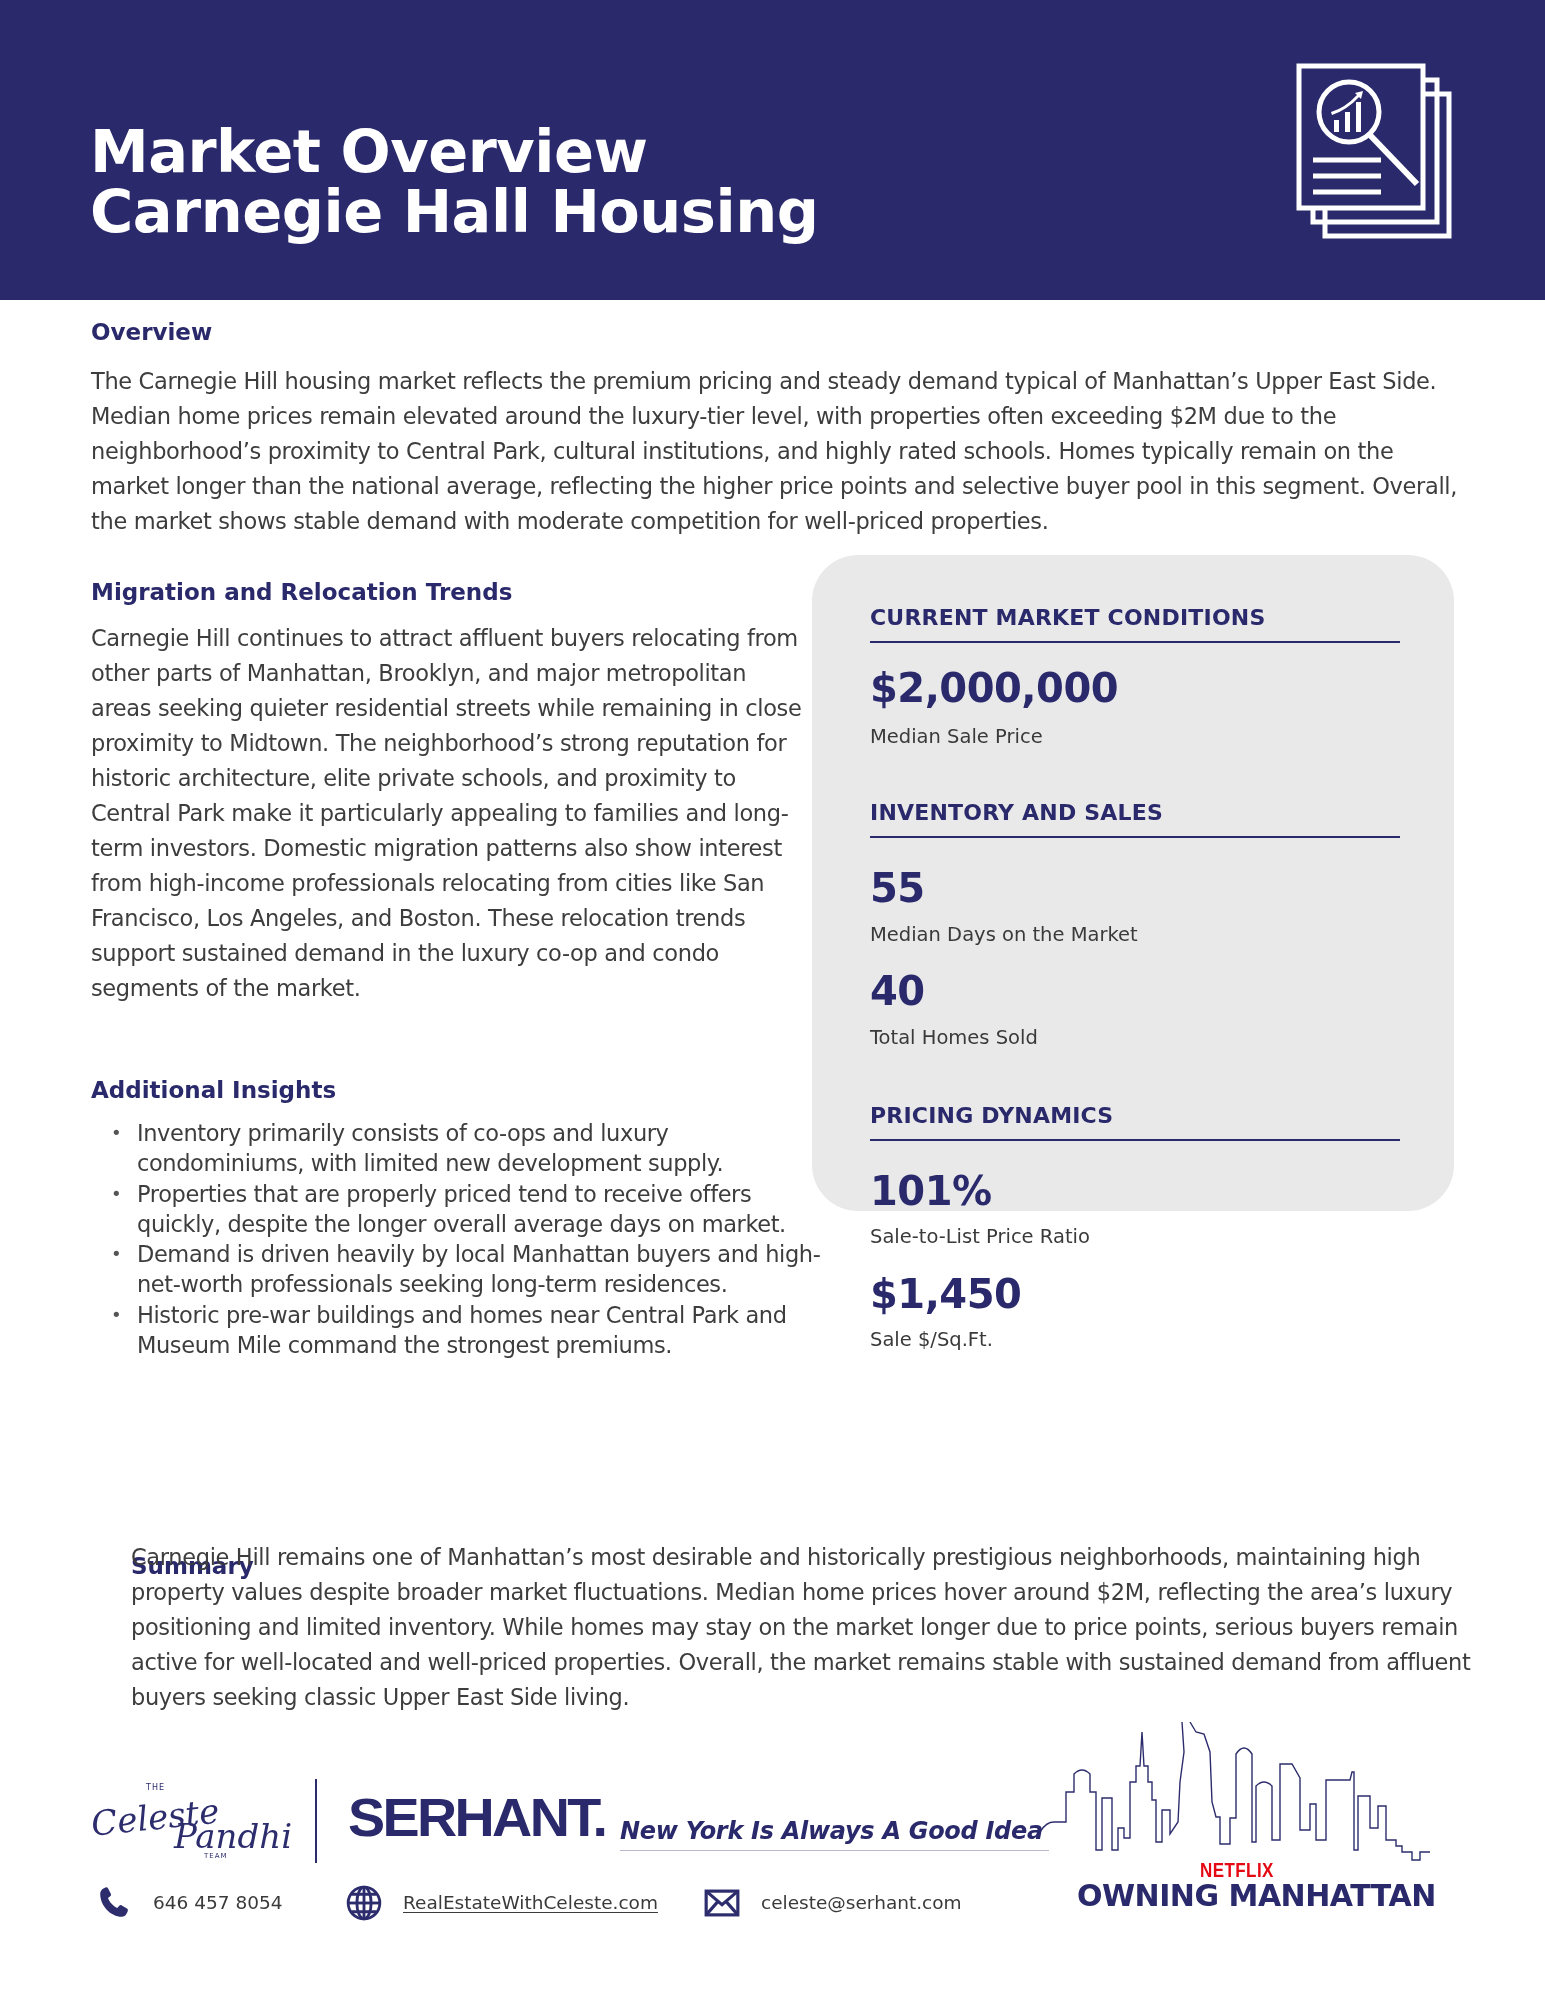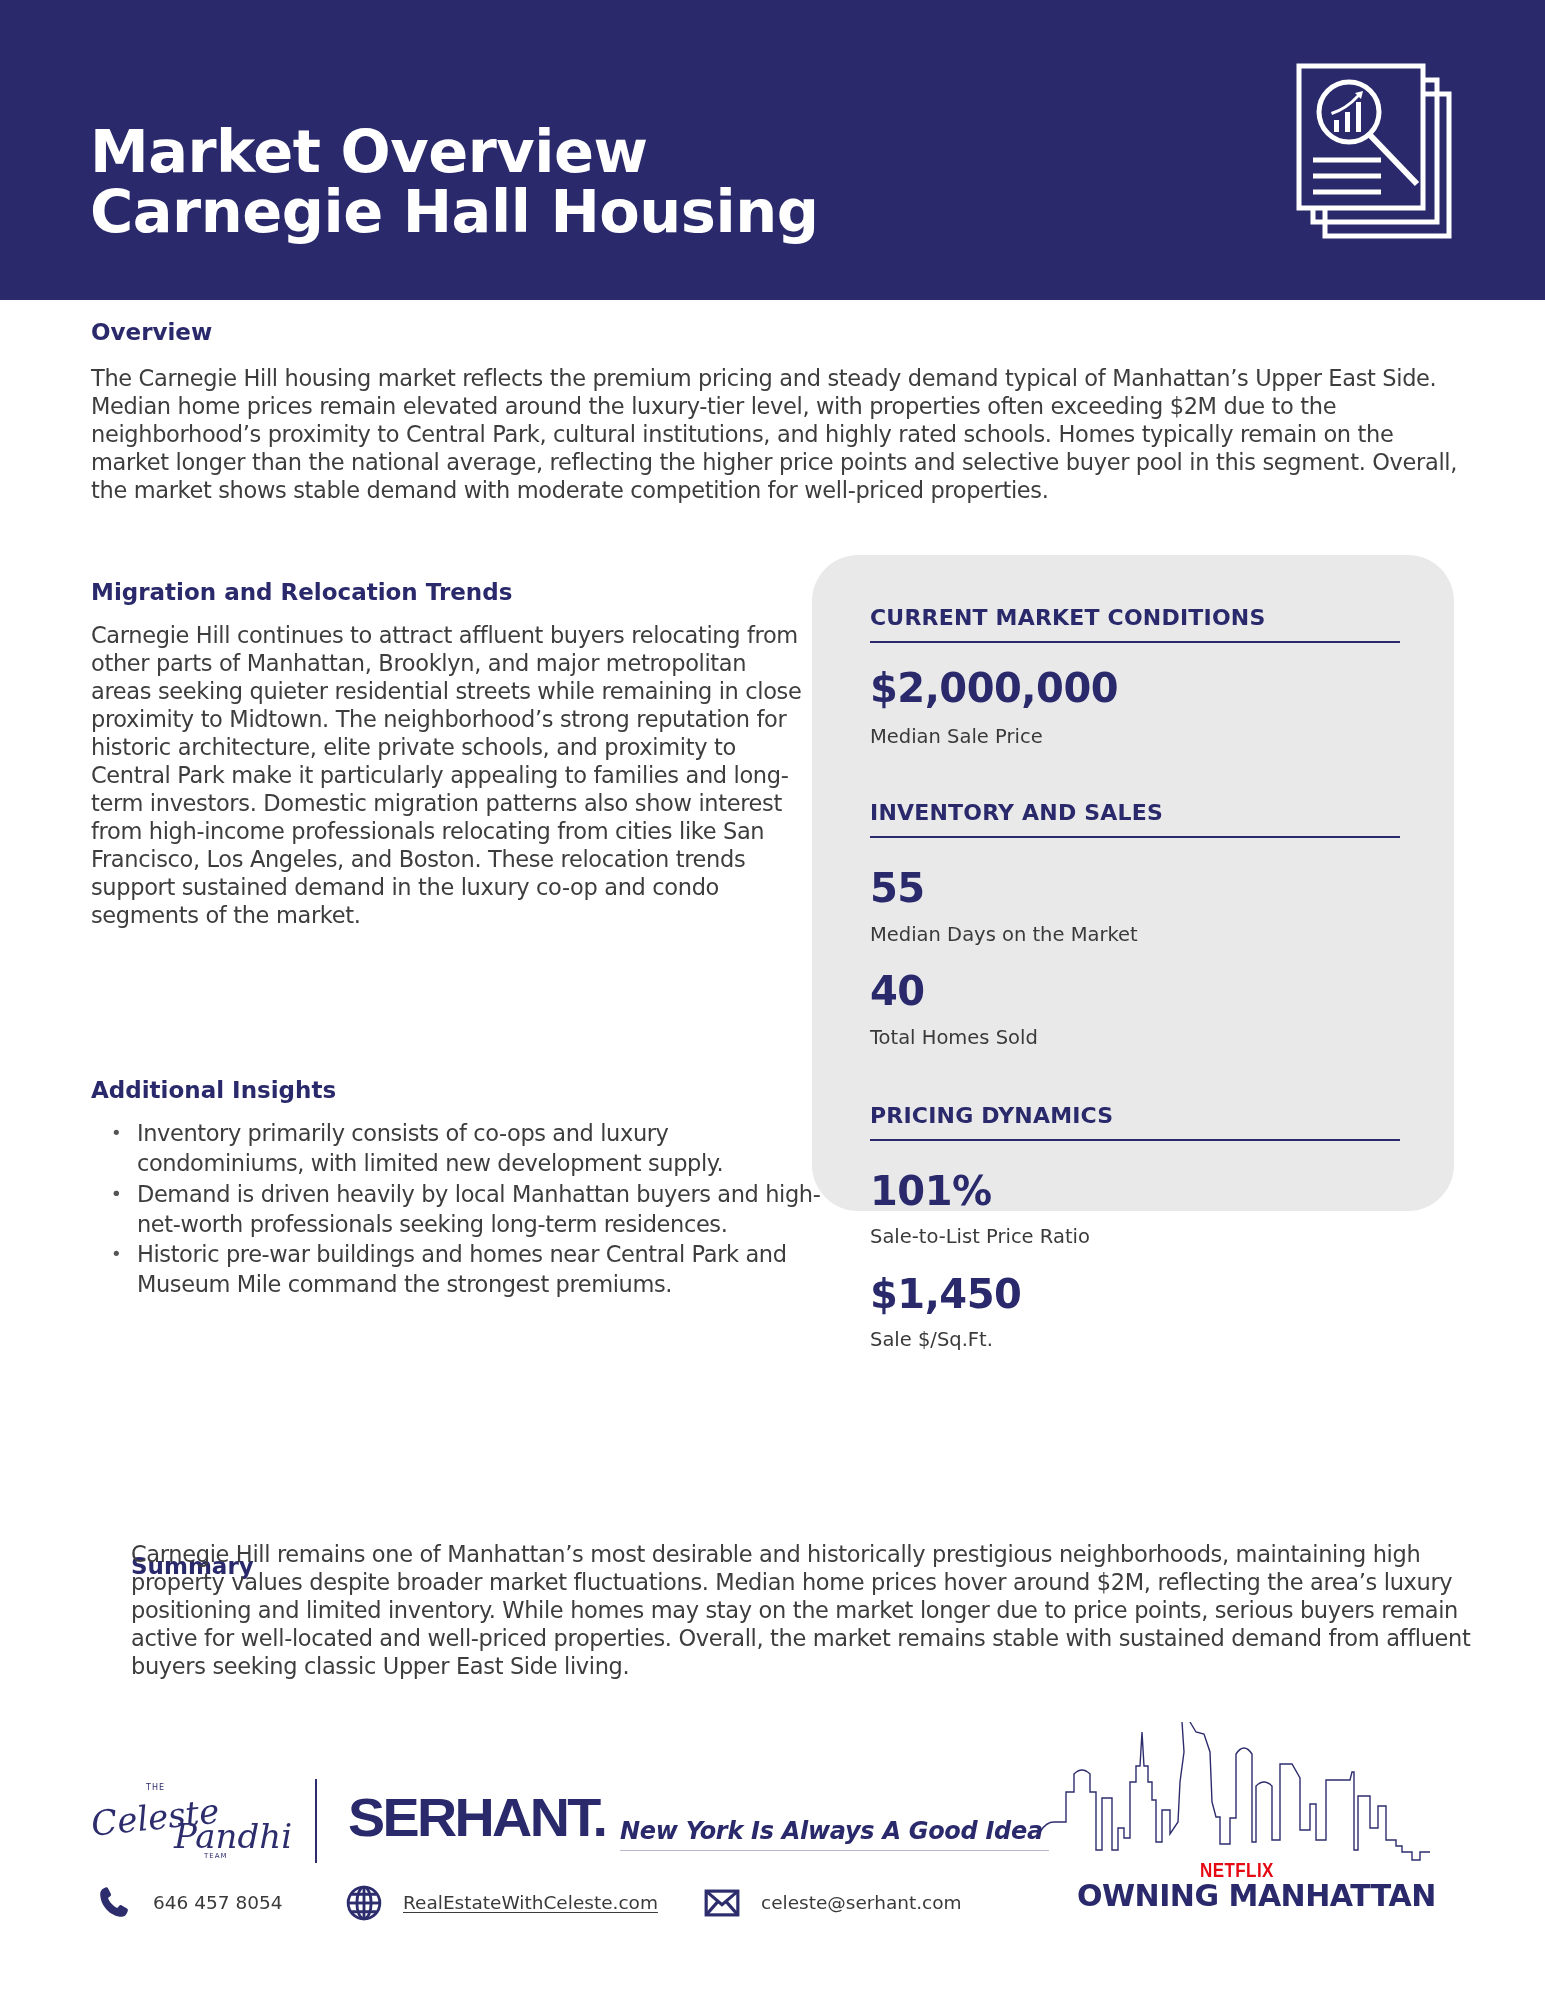--- a/index.html
+++ b/index.html
@@ -16,21 +16,21 @@
     font-size: 59px; line-height: 60px; letter-spacing: -0.5px;
   }
   .header-icon { position: absolute; left: 1295px; top: 62px; width: 160px; height: 180px; }
 
   .section-heading {
     position: absolute; color: #29296b; font-weight: bold;
     font-family: "DejaVu Sans", sans-serif; font-size: 23px; line-height: 28px;
   }
   .body-text {
     position: absolute; color: #3d3d3d; font-family: "DejaVu Sans", sans-serif;
-    font-size: 22.5px; line-height: 28px; letter-spacing: -0.35px;
+    font-size: 22.5px; line-height: 35px; letter-spacing: -0.35px;
   }
 
   #overview-heading { left: 91px; top: 318px; }
   #overview-text { left: 91px; top: 364px; width: 1380px; }
 
   #migration-heading { left: 91px; top: 578px; }
   #migration-text { left: 91px; top: 621px; width: 720px; }
 
   #insights-heading { left: 91px; top: 1076px; }
   .insights-list { position: absolute; left: 91px; top: 1118px; width: 730px; list-style: none; }
@@ -126,21 +126,21 @@
 
 <div id="overview-heading" class="section-heading">Overview</div>
 <div id="overview-text" class="body-text">The Carnegie Hill housing market reflects the premium pricing and steady demand typical of Manhattan’s Upper East Side. Median home prices remain elevated around the luxury-tier level, with properties often exceeding $2M due to the neighborhood’s proximity to Central Park, cultural institutions, and highly rated schools. Homes typically remain on the market longer than the national average, reflecting the higher price points and selective buyer pool in this segment. Overall, the market shows stable demand with moderate competition for well-priced properties.</div>
 
 <div id="migration-heading" class="section-heading">Migration and Relocation Trends</div>
 <div id="migration-text" class="body-text">Carnegie Hill continues to attract affluent buyers relocating from other parts of Manhattan, Brooklyn, and major metropolitan areas seeking quieter residential streets while remaining in close proximity to Midtown. The neighborhood’s strong reputation for historic architecture, elite private schools, and proximity to Central Park make it particularly appealing to families and long-term investors. Domestic migration patterns also show interest from high-income professionals relocating from cities like San Francisco, Los Angeles, and Boston. These relocation trends support sustained demand in the luxury co-op and condo segments of the market.</div>
 
 <div id="insights-heading" class="section-heading">Additional Insights</div>
 <ul class="insights-list">
   <li><span class="bullet">•</span><span>Inventory primarily consists of co-ops and luxury condominiums, with limited new development supply.</span></li>
-  <li><span class="bullet">•</span></li>
+  <li><span class="bullet">•</span><span>Properties that are properly priced tend to receive offers quickly, despite the longer overall average days on market.</span></li>
   <li><span class="bullet">•</span><span>Demand is driven heavily by local Manhattan buyers and high-net-worth professionals seeking long-term residences.</span></li>
   <li><span class="bullet">•</span><span>Historic pre-war buildings and homes near Central Park and Museum Mile command the strongest premiums.</span></li>
 </ul>
 
 <div id="summary-heading" class="section-heading">Summary</div>
 <div id="summary-text" class="body-text">Carnegie Hill remains one of Manhattan’s most desirable and historically prestigious neighborhoods, maintaining high property values despite broader market fluctuations. Median home prices hover around $2M, reflecting the area’s luxury positioning and limited inventory. While homes may stay on the market longer due to price points, serious buyers remain active for well-located and well-priced properties. Overall, the market remains stable with sustained demand from affluent buyers seeking classic Upper East Side living.</div>
 
 <div class="stats-box">
   <div class="stat-heading" style="top:50px;">CURRENT MARKET CONDITIONS</div>
   <div class="stat-value" style="top:110px;">$2,000,000</div>

